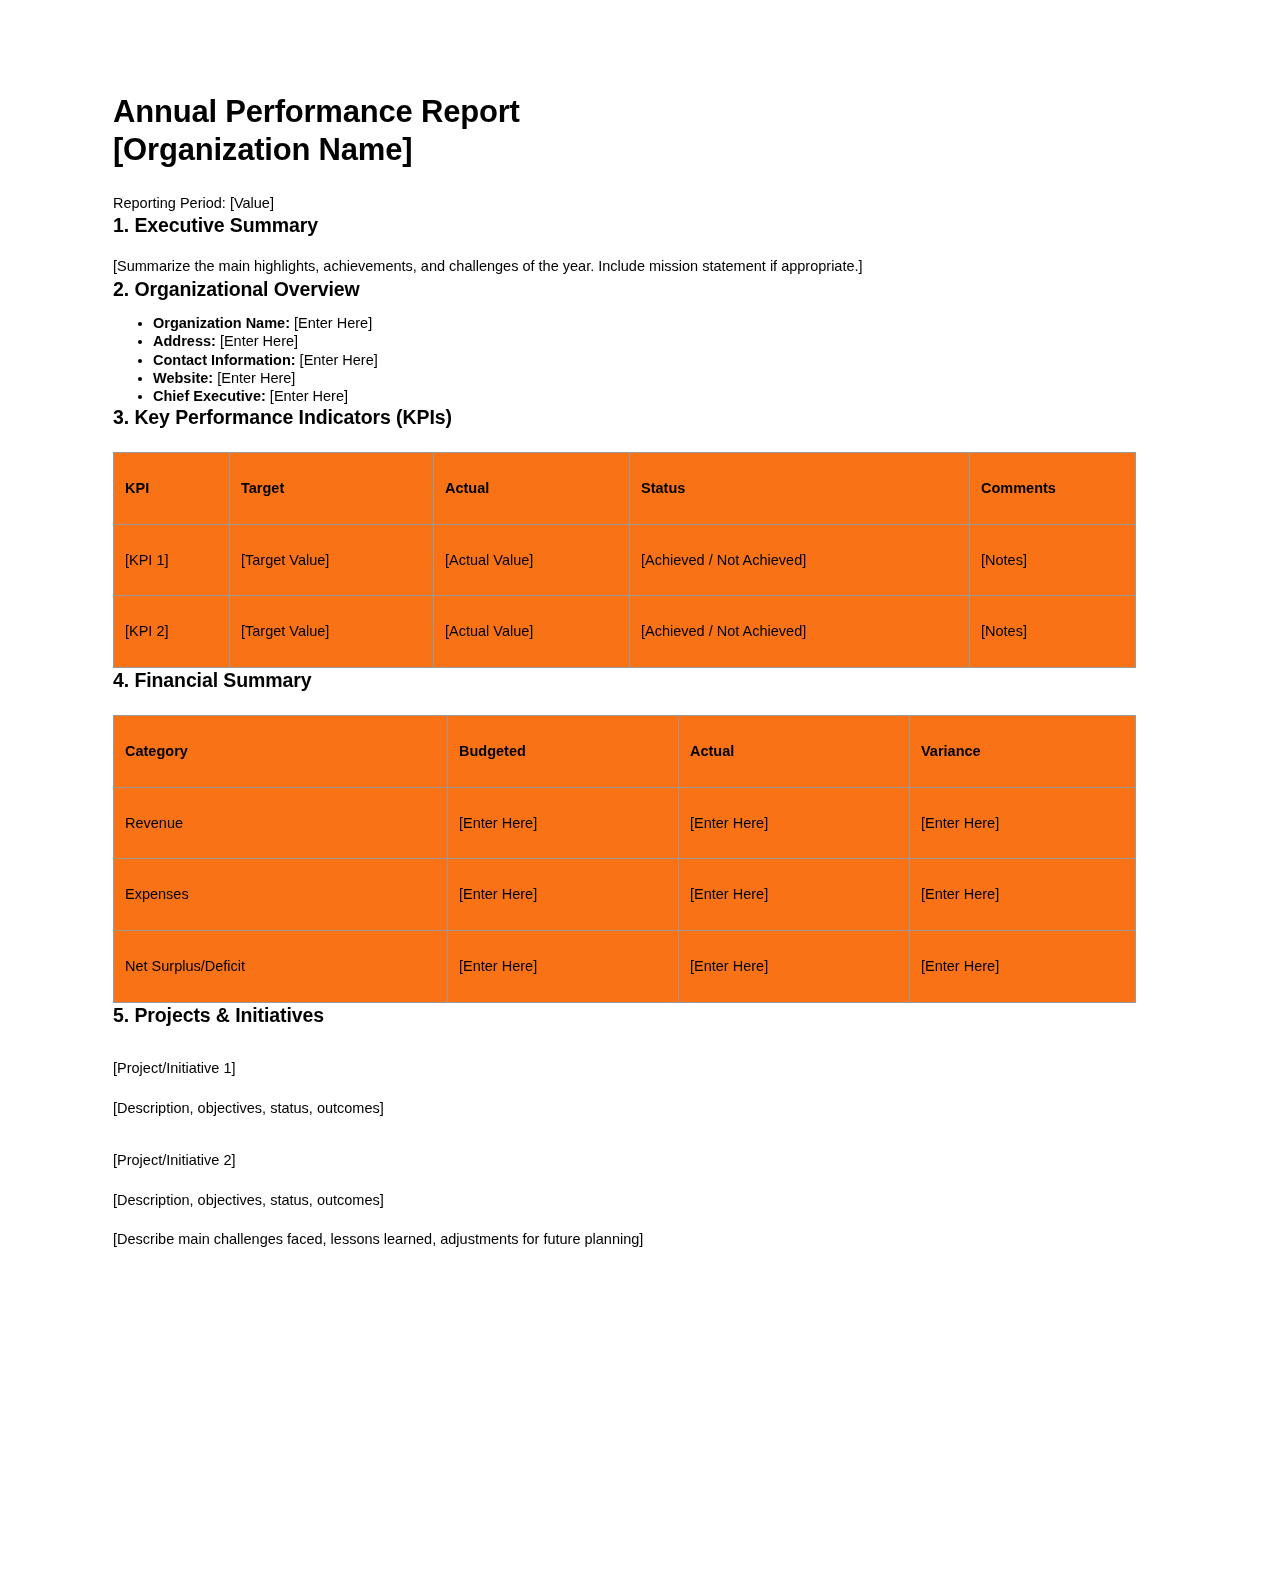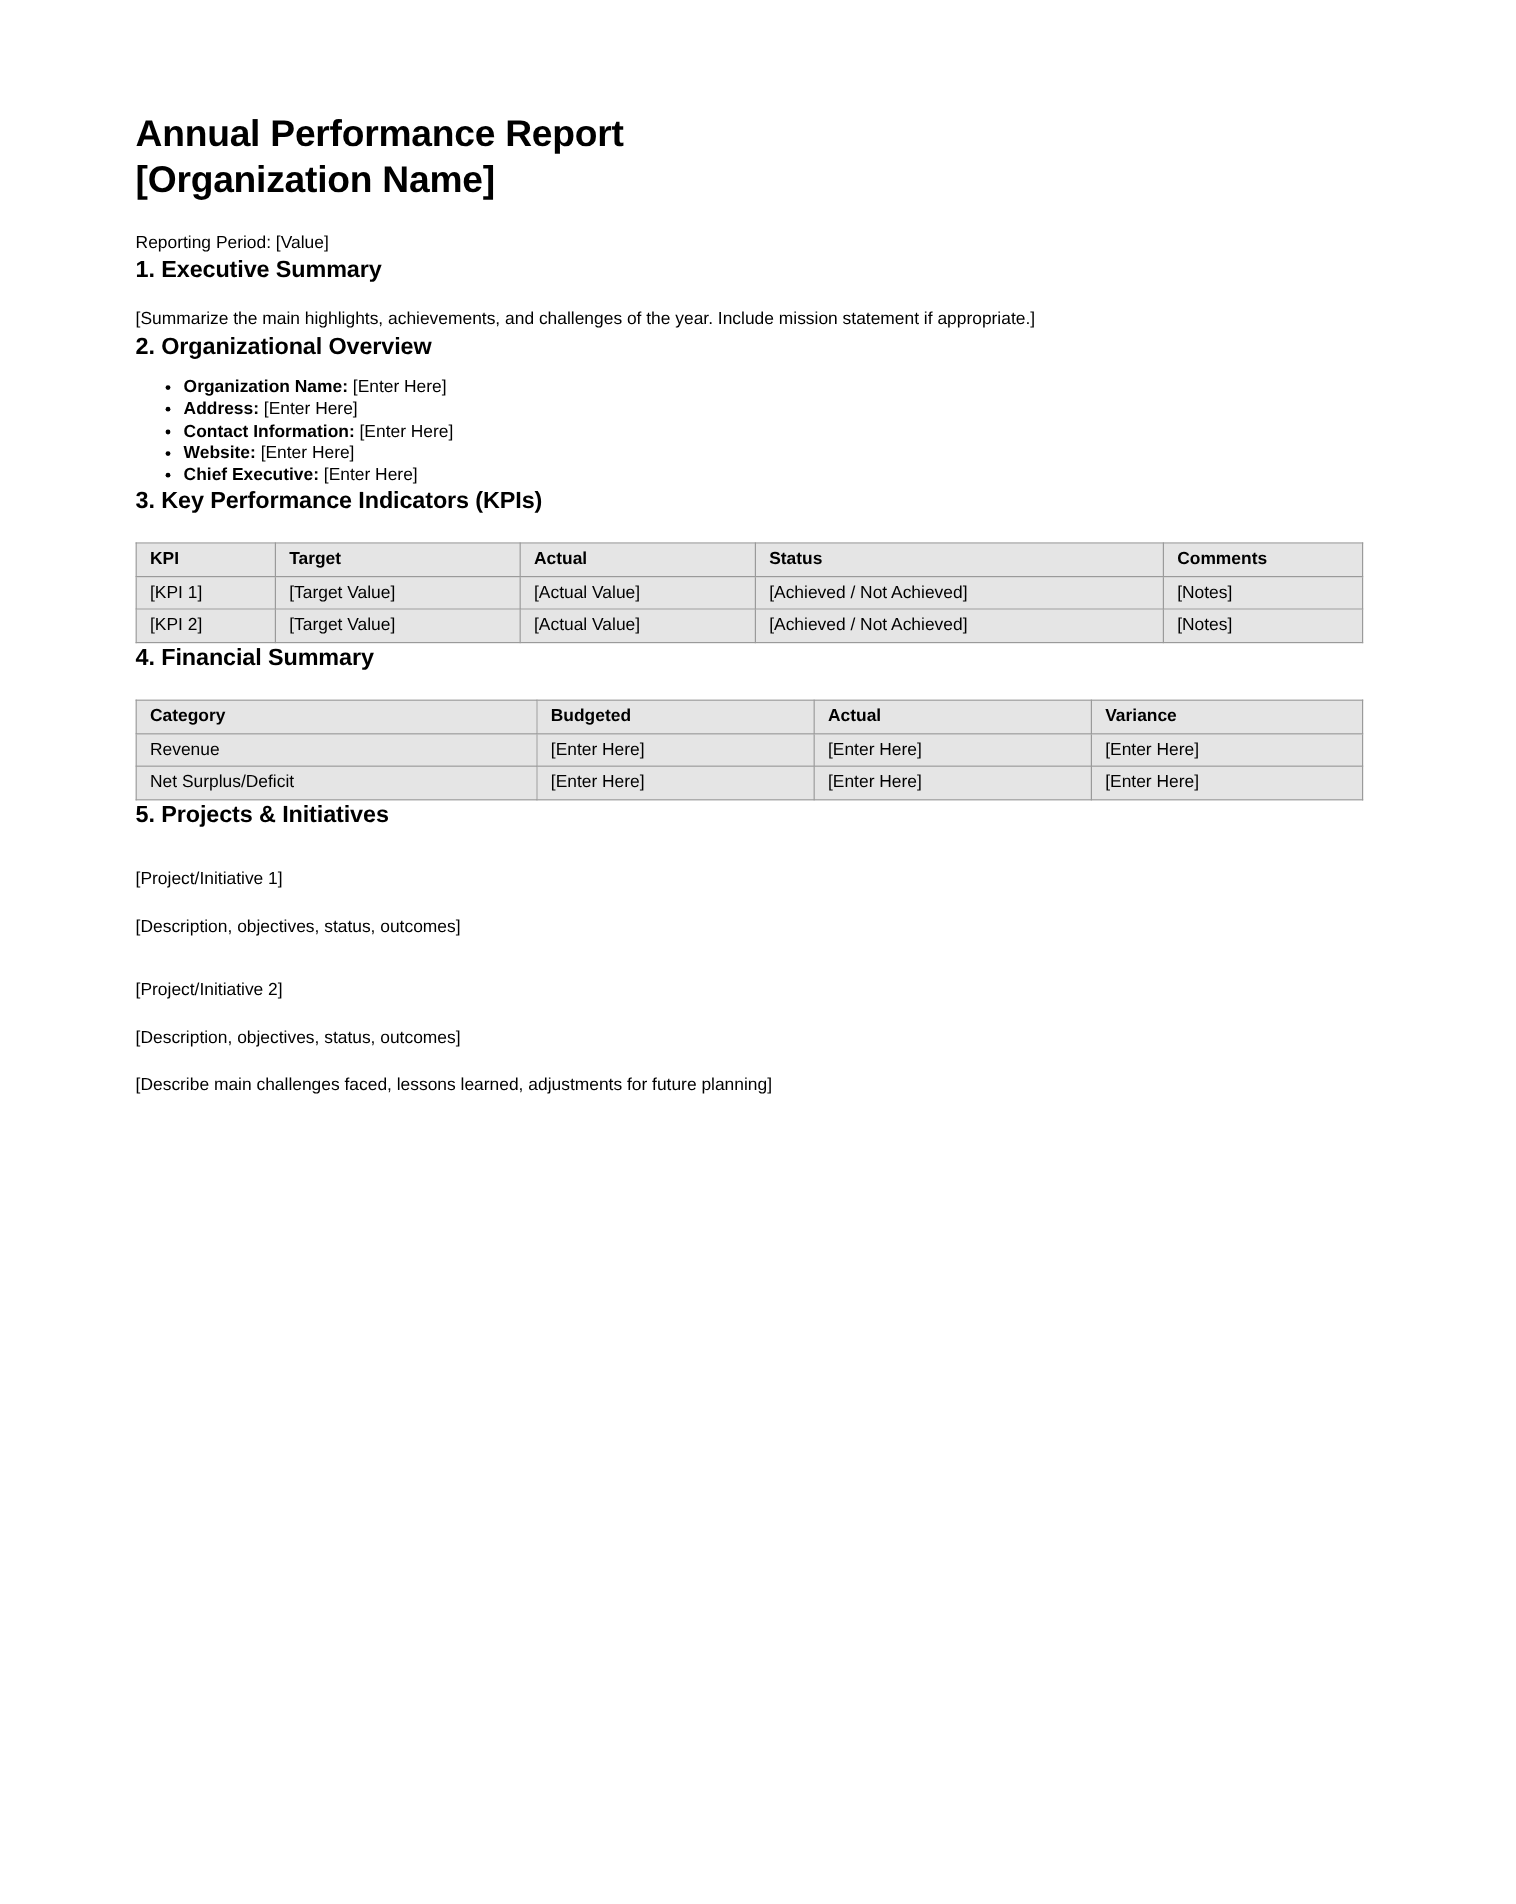--- a/index.html
+++ b/index.html
@@ -78,27 +78,27 @@
 
   table.doc-table {
     border-collapse: collapse;
     width: 1022px;
     margin-top: 22px;
     table-layout: fixed;
   }
   table.doc-table td,
   table.doc-table th {
     border: 1px solid #9a9a9a;
-    padding: 4px 11px;
+    padding: 26px 11px;
     font-size: 14.5px;
     line-height: 1.3;
     text-align: left;
     vertical-align: middle;
     height: 18px;
-    background: #e5e5e5;
+    background: #f97316;
     overflow: hidden;
     white-space: nowrap;
   }
   table.doc-table th {
     font-weight: bold;
   }
 
   
   .kpi-table col.c0 { width: 116px; }
   .kpi-table col.c1 { width: 204px; }
@@ -219,20 +219,26 @@
       </tr>
     </thead>
     <tbody>
       <tr>
         <td>Revenue</td>
         <td>[Enter Here]</td>
         <td>[Enter Here]</td>
         <td>[Enter Here]</td>
       </tr>
       <tr>
+        <td>Expenses</td>
+        <td>[Enter Here]</td>
+        <td>[Enter Here]</td>
+        <td>[Enter Here]</td>
+      </tr>
+      <tr>
         <td>Net Surplus/Deficit</td>
         <td>[Enter Here]</td>
         <td>[Enter Here]</td>
         <td>[Enter Here]</td>
       </tr>
     </tbody>
   </table>
 
   <h2 class="section-heading sec-5">5. Projects &amp; Initiatives</h2>
   <div class="project-block">

